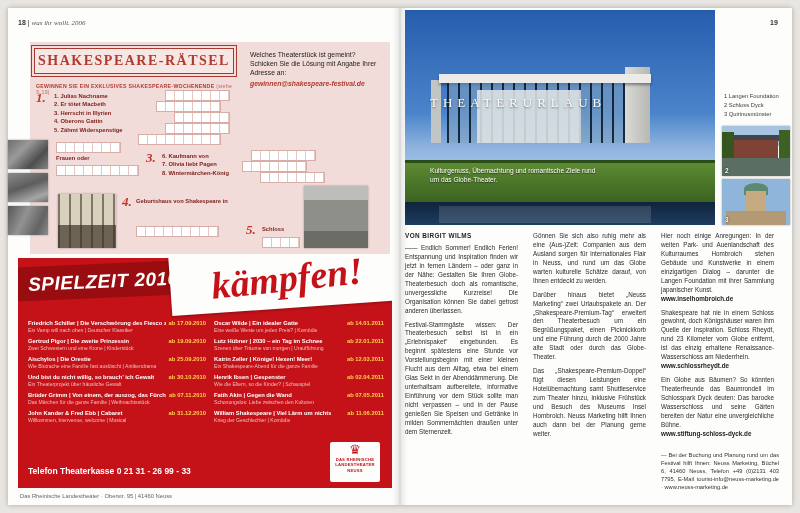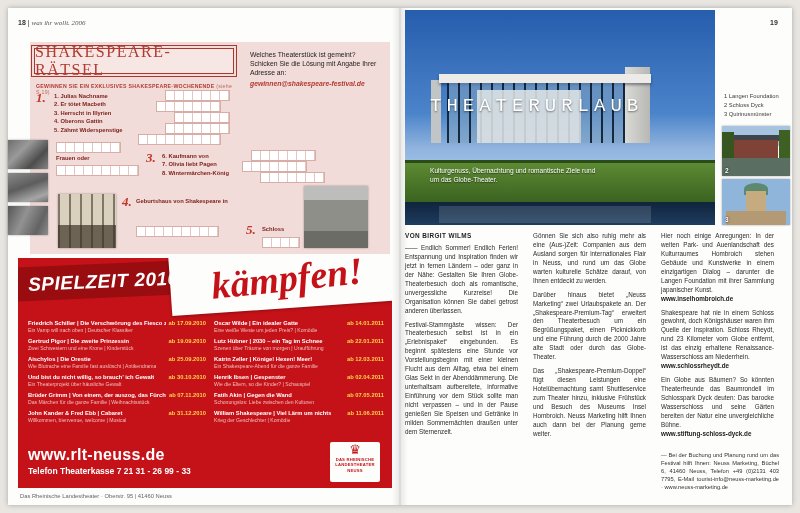--- a/index.html
+++ b/index.html
@@ -18,21 +18,21 @@
   .folio .mag { font-family:"Liberation Serif",serif; font-style:italic; color:#555; }
 
   
   .puzzle-bg { left:30px; top:42px; width:360px; height:212px; background:#f2dcd9; }
   .title-box {
     left:34px; top:48px; width:198px; height:24px;
     border:1px solid #a8392f; outline:1px solid #a8392f; outline-offset:2px;
     display:flex; align-items:center; justify-content:center; background:#f7e7e4;
   }
   .title-box .t {
-    font-family:"Liberation Serif",serif; font-size:16px; color:#b23a30; letter-spacing:1.5px; font-weight:normal;
+    font-family:"Liberation Serif",serif; font-size:14px; color:#b23a30; letter-spacing:1.5px; font-weight:bold;
   }
   .puz-sub { left:36px; top:83px; width:210px; font-size:5.2px; font-weight:bold; color:#b23a30; letter-spacing:.3px; }
   .puz-sub .note { font-weight:normal; color:#b96a62; }
   .puz-q { left:250px; top:50px; width:128px; font-size:6.8px; color:#222; line-height:1.35; }
   .puz-q .mail { color:#b23a30; font-style:italic; font-weight:bold; display:block; margin-top:1px; }
 
   .cnum { font-family:"Liberation Serif",serif; font-style:italic; font-weight:bold; color:#c2362c; font-size:13px; }
   .clues { font-size:5.8px; font-weight:bold; color:#7e221d; line-height:1.45; }
   .clabel { font-size:5.8px; font-weight:bold; color:#7e221d; }
   .cells { height:9px; border:1px solid #d8aca7; background-color:#fff;
@@ -75,21 +75,21 @@
   .hero .lawn { position:absolute; left:0; right:0; bottom:22px; height:40px; background:linear-gradient(180deg,#5d8a33,#3a6220); }
   .hero .hedge { position:absolute; left:0; right:0; bottom:60px; height:5px; background:#2b4c17; }
   .hero .water { position:absolute; left:0; right:0; bottom:0; height:23px; background:linear-gradient(180deg,#10243c,#1e3d60); }
   .hero .roof { position:absolute; left:34px; top:64px; width:212px; height:9px; background:#ecebe7; box-shadow:0 2px 3px rgba(0,0,30,.4); }
   .hero .glass { position:absolute; left:42px; top:73px; width:178px; height:60px;
                  background:repeating-linear-gradient(90deg, rgba(14,32,50,.92) 0 2px, rgba(128,163,194,.55) 2px 11px); }
   .hero .core { position:absolute; left:72px; top:80px; width:104px; height:53px; background:rgba(222,226,228,.88); }
   .hero .wallR { position:absolute; left:220px; top:57px; width:25px; height:76px; background:linear-gradient(90deg,#dadad6,#b7b8b4); }
   .hero .wallL { position:absolute; left:26px; top:70px; width:10px; height:63px; background:#c2c5c5; }
   .hero .refl { position:absolute; left:34px; bottom:2px; width:212px; height:17px; background:rgba(215,222,230,.16); }
-  .kicker { position:absolute; left:25px; top:85px; font-family:Liberation Mono, monospace; font-size:19px; color:#fff; letter-spacing:5px; text-shadow:0 1px 2px rgba(0,0,0,.5); }
+  .kicker { position:absolute; left:25px; top:85px; font-family:Liberation Serif, serif; font-size:13px; color:#fff; letter-spacing:5px; text-shadow:0 1px 2px rgba(0,0,0,.5); }
   .htitle { position:absolute; left:23px; top:101px; font-size:23px; font-weight:bold; color:#fff; letter-spacing:2px; text-shadow:0 1px 2px rgba(0,0,0,.5); }
   .stand { position:absolute; left:25px; top:156px; width:175px; font-size:6.6px; color:#fff; line-height:1.4; text-shadow:0 1px 1px rgba(0,0,0,.6); }
 
   .caps { left:724px; top:92px; font-size:5.8px; color:#3c3c3c; line-height:1.55; }
   .ph-dyck { left:722px; top:126px; width:68px; height:50px; }
   .ph-dyck .sky { position:absolute; inset:0 0 60% 0; background:#a6c4e0; }
   .ph-dyck .bld { position:absolute; left:12px; top:14px; width:44px; height:18px; background:#7e4336; }
   .ph-dyck .rf  { position:absolute; left:10px; top:9px; width:48px; height:6px; background:#40454c; }
   .ph-dyck .wtr { position:absolute; left:0; right:0; bottom:0; height:18px; background:#5a6e62; }
   .ph-dyck .tr1 { position:absolute; left:0; top:6px; width:12px; height:28px; background:#37551e; }
@@ -270,22 +270,21 @@
       </div>
     <div class="play">
         <div class="pt">
           <div class="t">William Shakespeare | Viel Lärm um nichts</div>
           <div class="s">Krieg der Geschlechter | Komödie</div>
         </div>
         <div class="d">ab 11.06.2011</div>
       </div>
   </div>
 
-  <div class="rlt-web">www.rlt-neuss.de</div>
-  <div class="rlt-phone">Telefon Theaterkasse 7 21 31 - 26 99 - 33</div>
+  <div class="rlt-phone">Telefon Theaterkasse 0 21 31 - 26 99 - 33</div>
   <div class="logo-box">
     <div class="crown">♛</div>
     <div class="lt">DAS RHEINISCHE LANDESTHEATER NEUSS</div>
   </div>
 </div>
 <div class="abs rlt-addr">Das Rheinische Landestheater · Oberstr. 95 | 41460 Neuss</div>
 
 <div class="abs folio" style="left:770px; top:19px;">
   <span class="num">19</span>
 </div>

